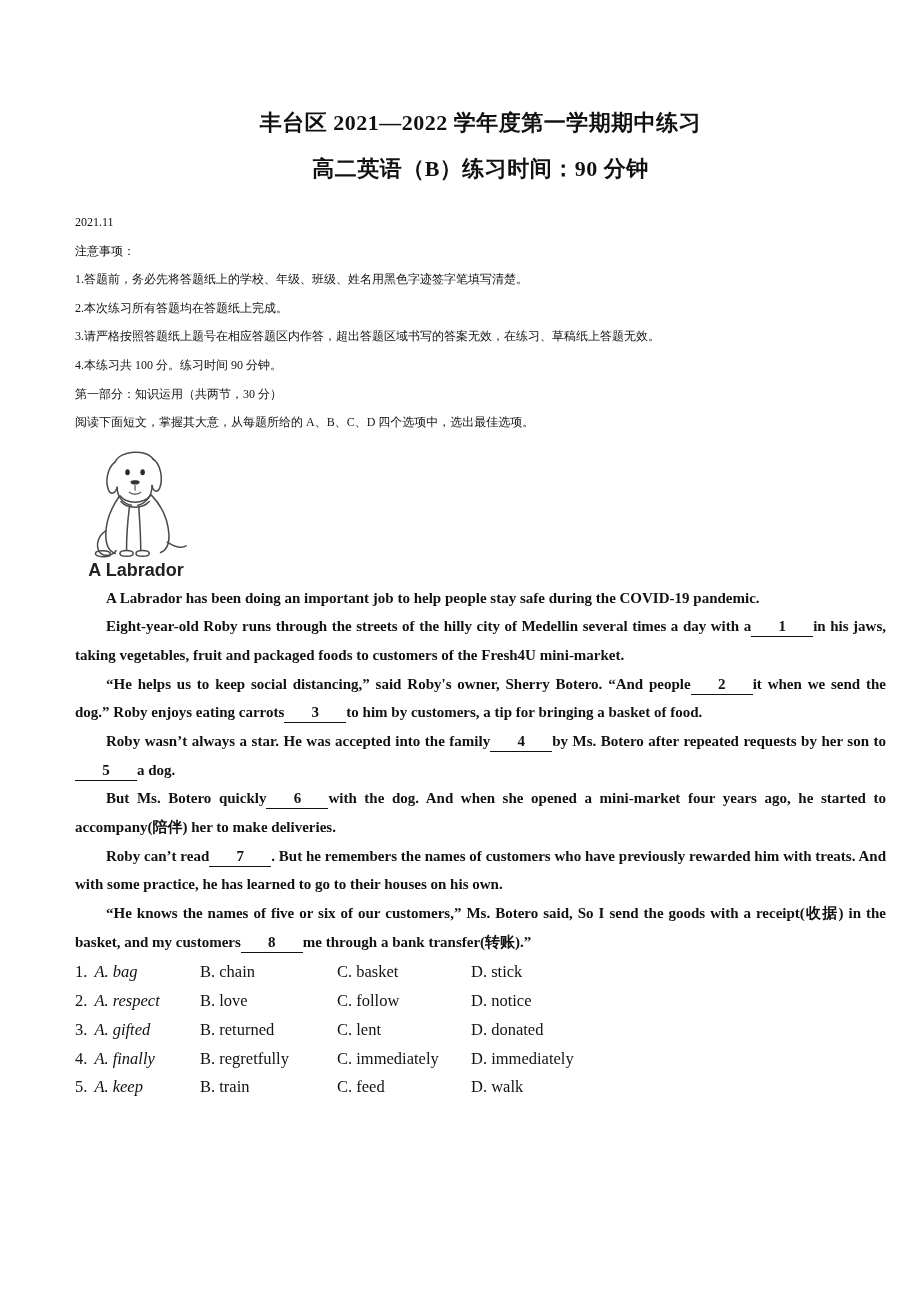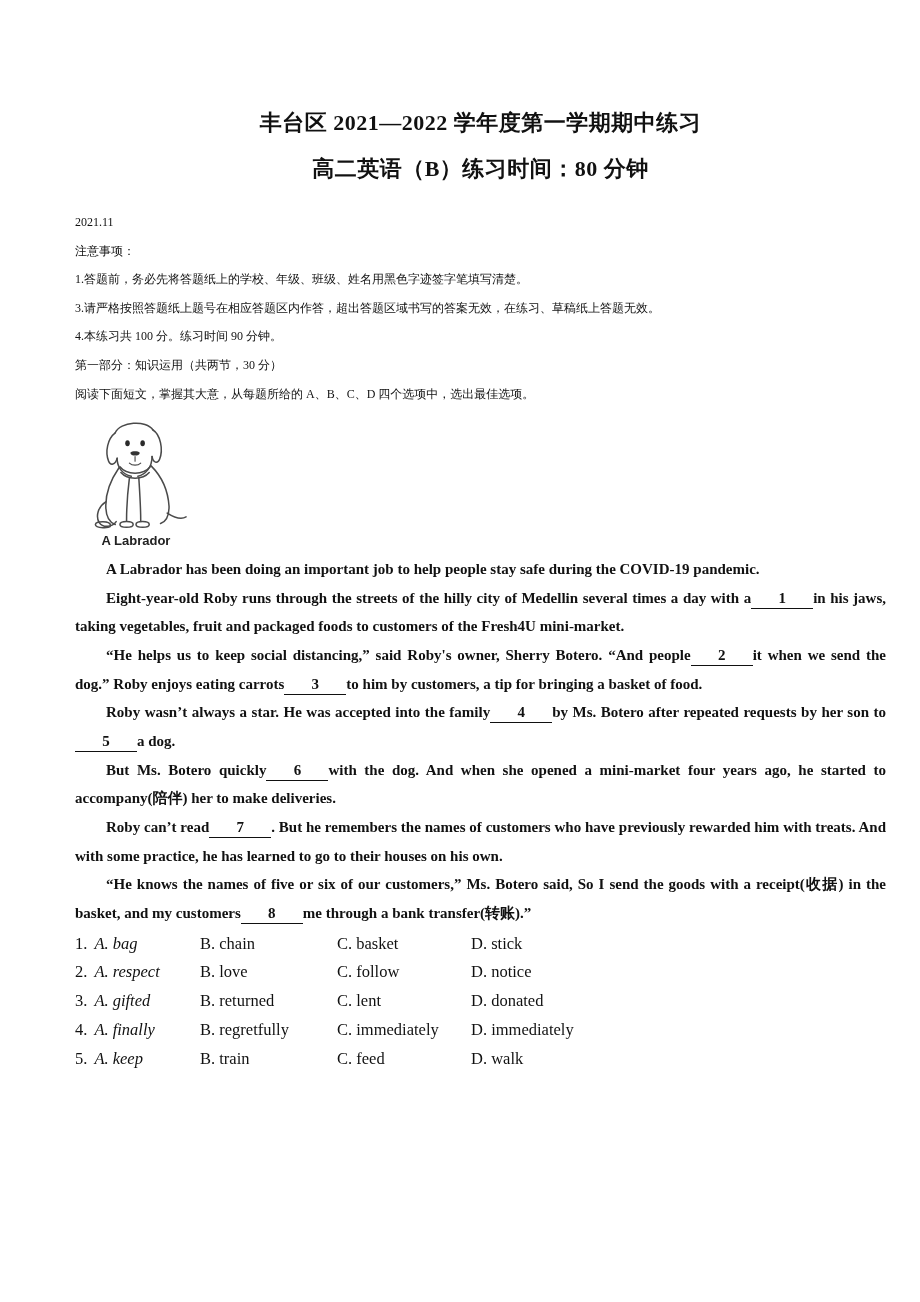--- a/index.html
+++ b/index.html
@@ -26,21 +26,21 @@
   .bodylines{margin-top:26px;font-size:12px;line-height:28.6px;}
   .line{white-space:nowrap;}
   .figure{
     margin:5px 0 6px 5px;
     width:112px;
     text-align:center;
   }
   .figure svg{display:block;margin:0 auto;}
   .figcaption{
     font-family:"Liberation Sans","DejaVu Sans",sans-serif;
-    font-weight:700;font-size:13px;line-height:16px;color:#222;
+    font-weight:700;font-size:18px;line-height:16px;color:#222;
     margin-top:1px;
   }
   .passage{font-size:15px;font-weight:bold;}
   .passage p{
     margin:0;
     line-height:28.65px;
     text-align:justify;
     text-indent:31px;
   }
   .blank{
@@ -60,26 +60,27 @@
   .qnum{display:inline;}
   .qopt-a{margin-left:7px;font-style:italic;}
 </style>
 </head>
 <body>
 
 <div class="page">
   <div class="doc">
 
     <h1 class="title">丰台区 2021—2022 学年度第一学期期中练习</h1>
-    <h2 class="subtitle">高二英语（B）练习时间：80 分钟</h2>
+    <h2 class="subtitle">高二英语（B）练习时间：90 分钟</h2>
 
     <div class="bodylines">
       <div class="line">2021.11</div>
       <div class="line">注意事项：</div>
       <div class="line">1.答题前，务必先将答题纸上的学校、年级、班级、姓名用黑色字迹签字笔填写清楚。</div>
+      <div class="line">2.本次练习所有答题均在答题纸上完成。</div>
       <div class="line">3.请严格按照答题纸上题号在相应答题区内作答，超出答题区域书写的答案无效，在练习、草稿纸上答题无效。</div>
       <div class="line">4.本练习共 100 分。练习时间 90 分钟。</div>
       <div class="line">第一部分：知识运用（共两节，30 分）</div>
       <div class="line">阅读下面短文，掌握其大意，从每题所给的 A、B、C、D 四个选项中，选出最佳选项。</div>
     </div>
 
     <div class="figure">
       <svg viewBox="0 0 112 126" width="106" height="119" xmlns="http://www.w3.org/2000/svg">
         <g fill="none" stroke="#4a4a4a" stroke-width="1.6" stroke-linecap="round" stroke-linejoin="round">
 

